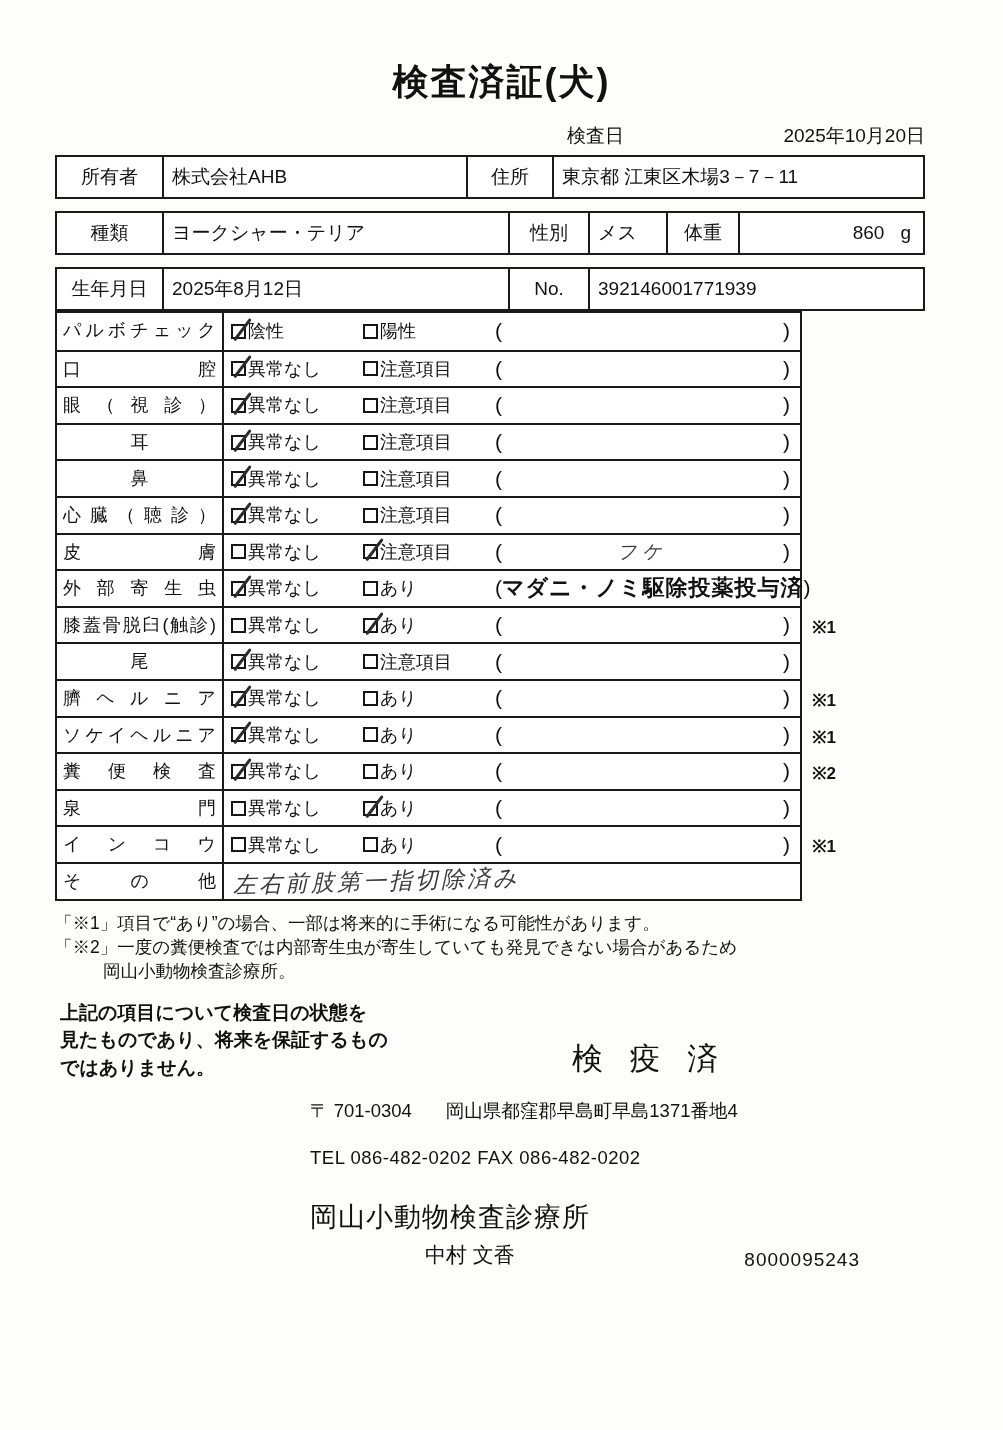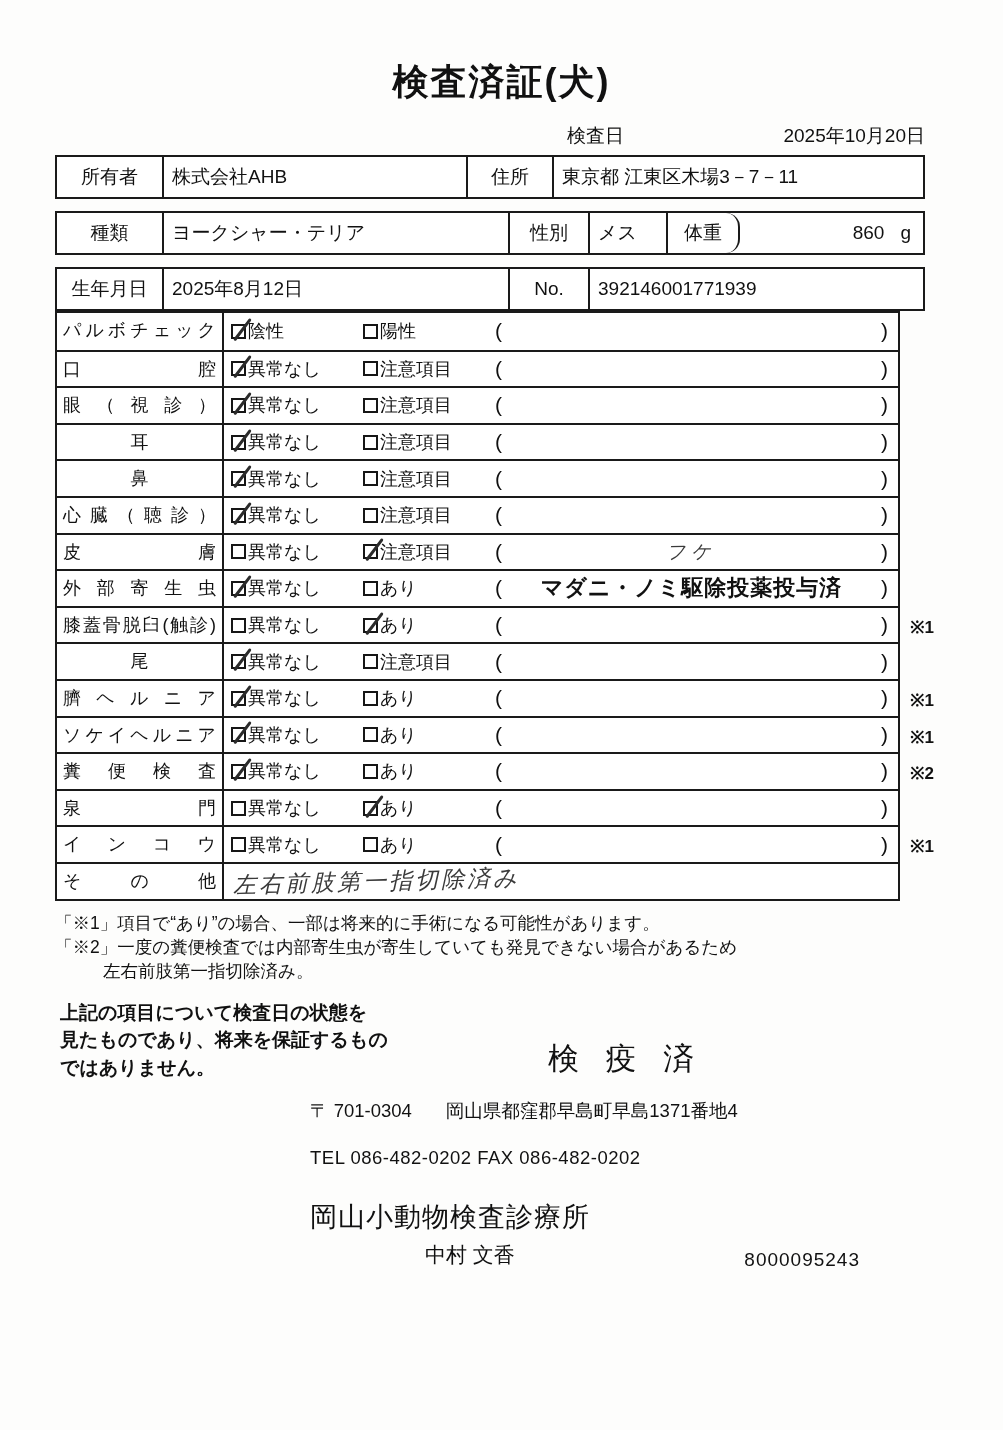--- a/index.html
+++ b/index.html
@@ -19,29 +19,29 @@
   .itbl + .itbl { margin-top:12px; }
   .icell { display:flex; align-items:center; font-size:19px; padding:7px 8px; min-height:40px; }
   .icell.hd { justify-content:center; border-right:2px solid #1a1a1a; }
   .icell.vr { border-right:2px solid #1a1a1a; }
   .w-label { width:107px; flex:none; }
   .w-val1  { width:304px; flex:none; }
   .w-addr-hd { width:86px; flex:none; }
   .w-breed { width:346px; flex:none; }
   .w-sex-hd { width:80px; flex:none; }
   .w-sex { width:78px; flex:none; }
-  .w-wt-hd { width:72px; flex:none;border-radius:14px; }
+  .w-wt-hd { width:72px; flex:none; }
   .flexfill { flex:1; }
   .wt-val { justify-content:flex-end; padding-right:12px; }
   .wt-val .unit { margin-left:16px; }
 
   .statement { margin:10px 0 6px 57px; font-size:18px; font-weight:bold; }
 
   
-  .checklist { width:845px; margin-left:55px; border:2px solid #1a1a1a; background:#fff; }
+  .checklist { width:747px; margin-left:55px; border:2px solid #1a1a1a; background:#fff; }
   .crow { display:flex; align-items:stretch; position:relative; height:36.6px; }
   .crow + .crow { border-top:2px solid #1a1a1a; }
   .clabel { width:167px; flex:none; border-right:2px solid #1a1a1a; font-size:18px;
             padding:0 6px; display:block; line-height:34px; white-space:nowrap; overflow:hidden; }
   .jl { text-align:justify; text-align-last:justify; }
   .cl { text-align:center; text-align-last:center; }
   .ccontent { flex:1; display:flex; align-items:center; padding-left:7px; position:relative; }
   .opt { display:flex; align-items:center; width:132px; flex:none; font-size:18px; }
   .chk { width:15px; height:15px; border:2px solid #161616; position:relative; margin-right:2px; flex:none; background:#fff; }
   .tick { position:absolute; left:8px; top:-10px; width:2.5px; height:27px; background:#2b2b2b; transform:rotate(37deg); border-radius:2px; }
@@ -51,21 +51,21 @@
   .printed-note { font-size:22px; font-weight:600; letter-spacing:1px; white-space:nowrap; }
   .hw { font-style:italic; color:#3a3a3a; transform:rotate(-1deg); }
   .hw-small { font-size:19px; letter-spacing:6px; }
   .hw-big { font-size:23px; letter-spacing:3px; transform:rotate(-1.5deg); white-space:nowrap; padding-left:2px; }
 
   .footnotes { margin:10px 0 0 55px; font-size:17.5px; line-height:1.38; }
   .footnotes .indent { padding-left:48px; }
 
   .bottomrow { display:flex; margin:16px 0 0 60px; width:860px; }
   .disclaimer { font-size:19px; font-weight:bold; line-height:1.45; flex:none; width:420px; }
-  .stamp { font-size:31px; letter-spacing:9px; align-self:flex-end; margin:0 0 2px 68px; white-space:nowrap; }
+  .stamp { font-size:31px; letter-spacing:9px; align-self:flex-end; margin:0 0 2px 92px; white-space:nowrap; }
 
   .clinic { margin-left:310px; }
   .postal-line { margin-top:16px; font-size:18.5px; }
   .postal-line .addr { margin-left:34px; }
   .tel-line { margin-top:24px; font-size:18.5px; letter-spacing:0.5px; }
   .clinic-name { margin-top:30px; font-size:27px; letter-spacing:1px; }
   .vet-name { margin-top:6px; margin-left:115px; font-size:21px; }
   .serial { position:absolute; right:143px; top:1249px; font-size:19px; letter-spacing:1px; }
 </style>
 </head>
@@ -415,21 +415,21 @@
         <div class="clabel jl">その他</div>
         <div class="ccontent">
           <span class="hw hw-big">左右前肢第一指切除済み</span>
         </div>
       </div>
     </div>
 
   <div class="footnotes">
     <div>「※1」項目で“あり”の場合、一部は将来的に手術になる可能性があります。</div>
     <div>「※2」一度の糞便検査では内部寄生虫が寄生していても発見できない場合があるため</div>
-    <div class="indent">左右前肢第一指切除済み。</div>
+    <div class="indent">岡山小動物検査診療所。</div>
   </div>
 
   <div class="bottomrow">
     <div class="disclaimer">
       <div>上記の項目について検査日の状態を</div>
       <div>見たものであり、将来を保証するもの</div>
       <div>ではありません。</div>
     </div>
     <div class="stamp">検 疫 済</div>
   </div>

